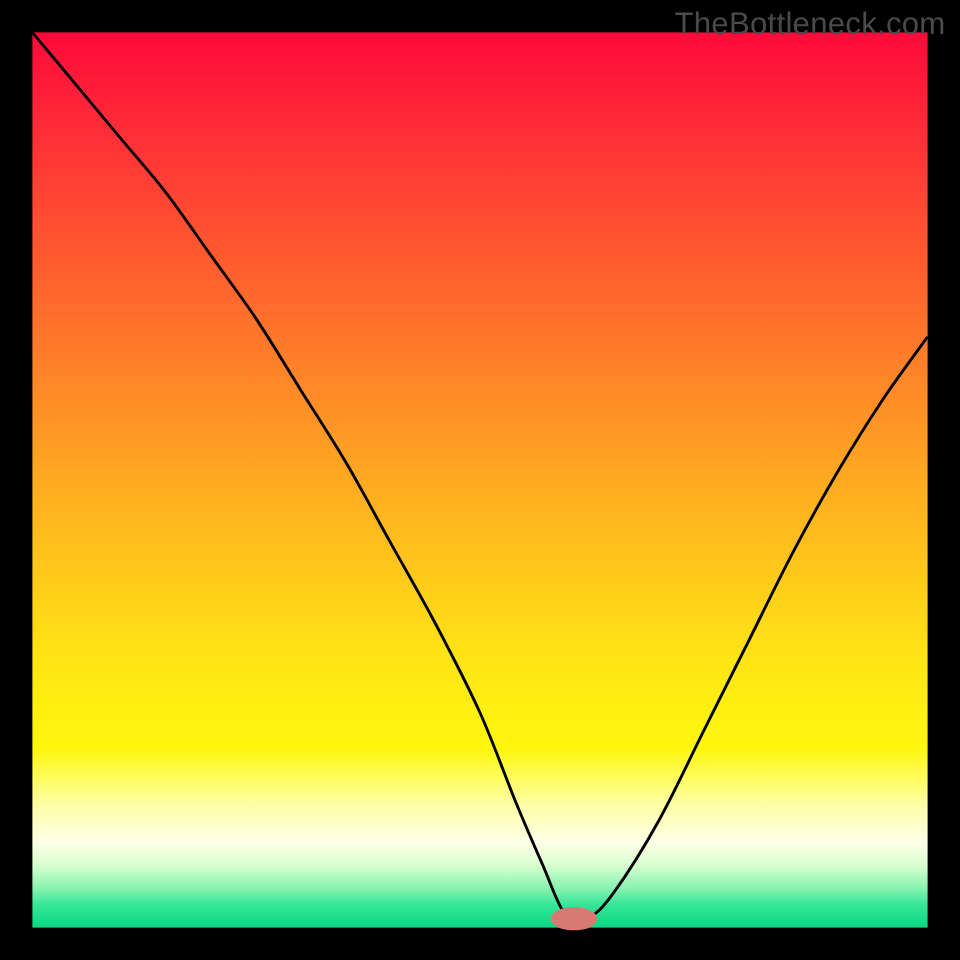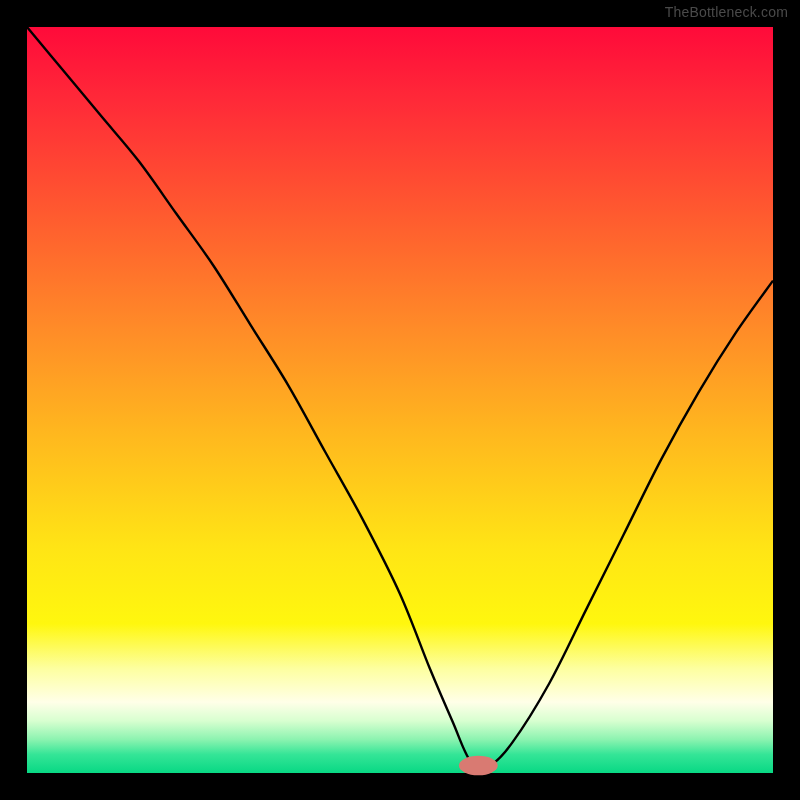--- a/index.html
+++ b/index.html
@@ -15,21 +15,21 @@
     position: relative;
     width: 800px;
     height: 800px;
     background: #000;
   }
   .watermark {
     position: absolute;
     top: 4px;
     right: 12px;
     color: #4a4a4a;
-    font-size: 14px;
+    font-size: 26px;
     font-weight: 500;
     letter-spacing: 0.2px;
     z-index: 10;
   }
   svg {
     position: absolute;
     top: 0;
     left: 0;
   }
 </style>

